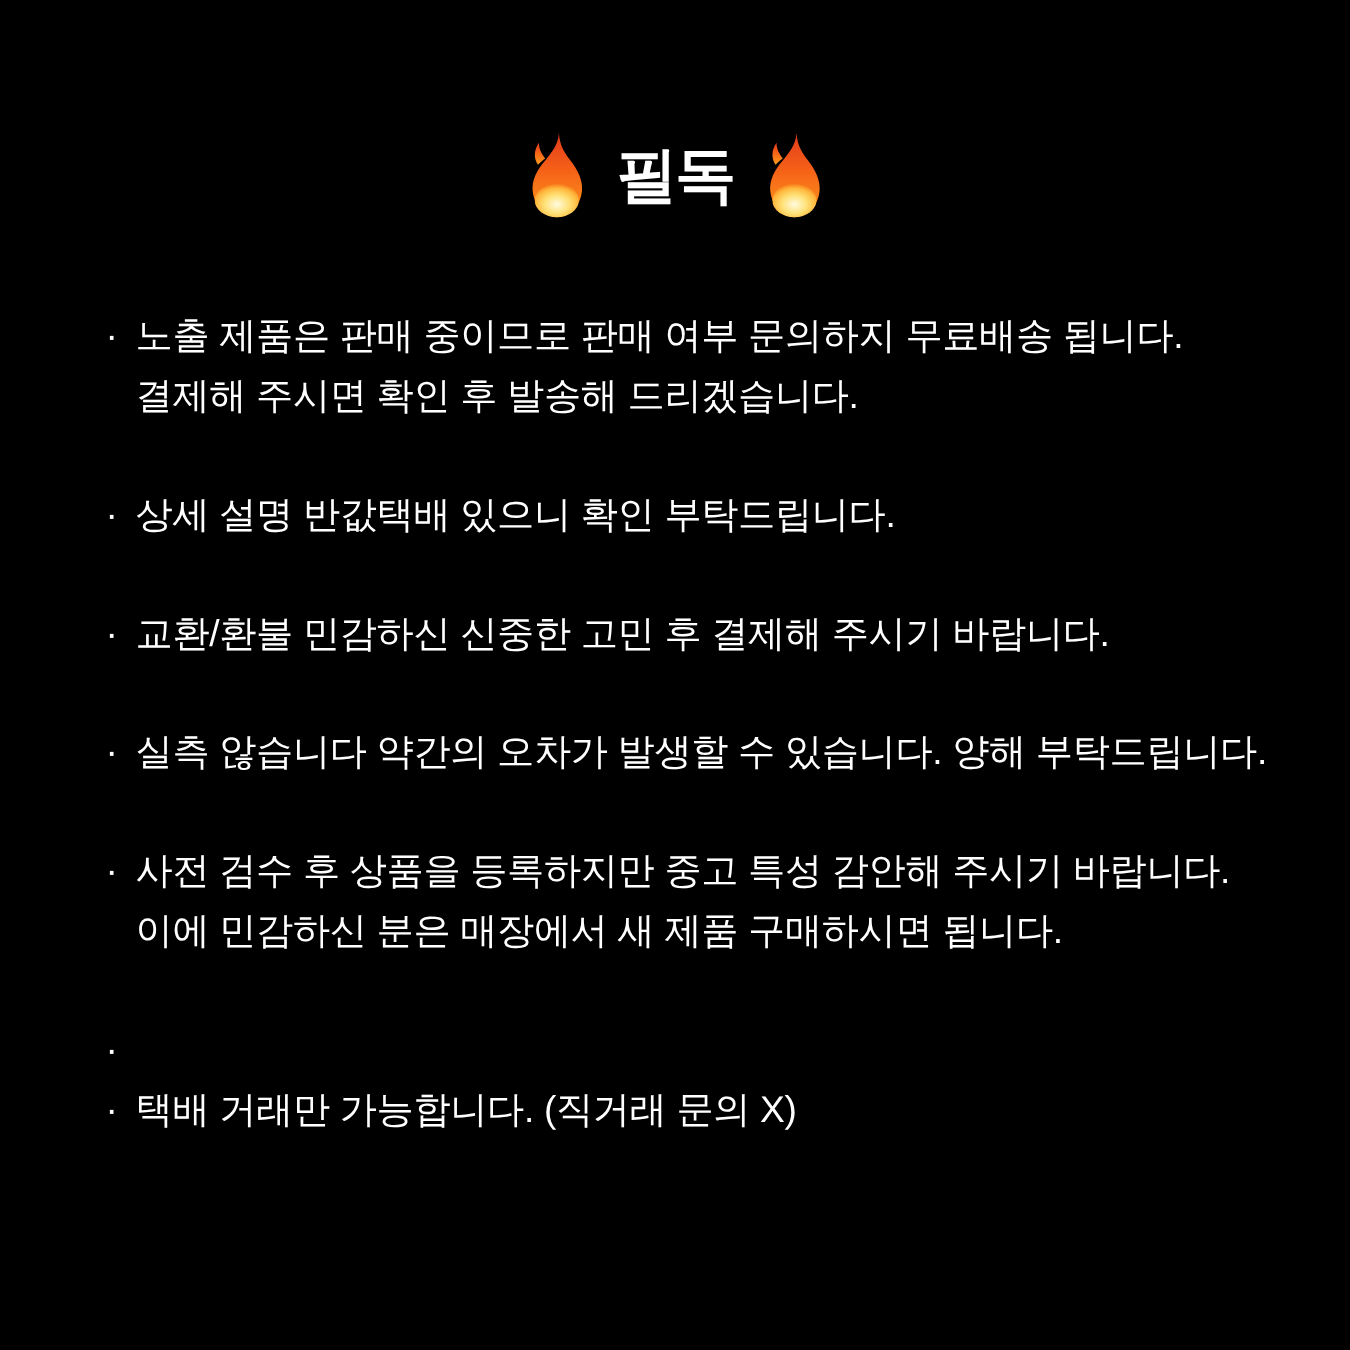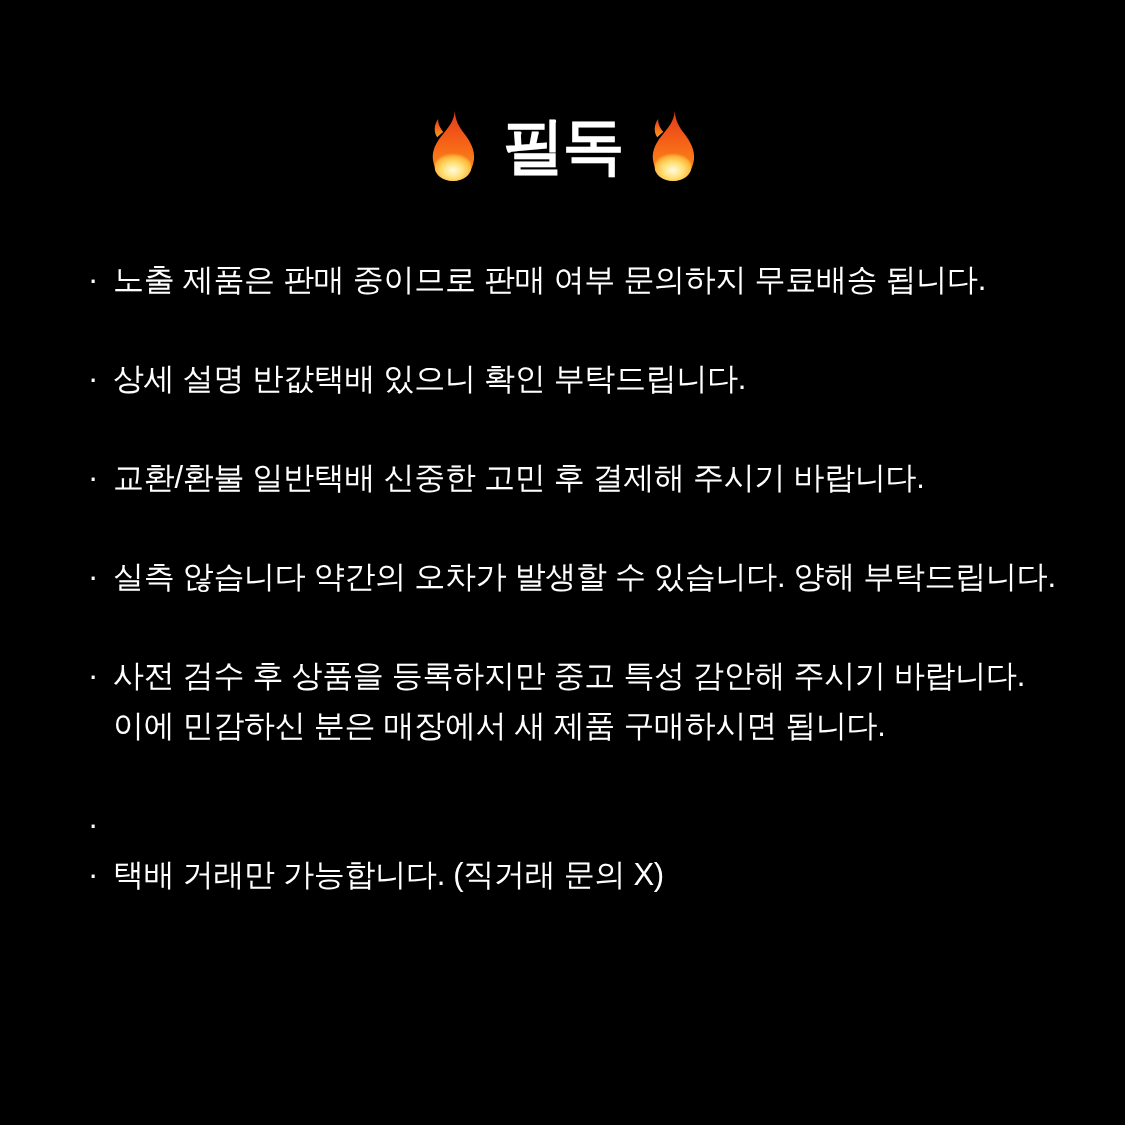--- a/index.html
+++ b/index.html
@@ -23,21 +23,21 @@
     top: 98px;
     left: 0;
     right: 0;
     height: 96px;
     display: flex;
     justify-content: center;
     align-items: center;
     gap: 22px;
   }
   .title-text {
-    font-size: 62px;
+    font-size: 51px;
     font-weight: 900;
     letter-spacing: -2px;
     line-height: 96px;
     color: #ffffff;
     white-space: nowrap;
   }
   .flame {
     width: 56px;
     height: 76px;
     flex: none;
@@ -112,33 +112,36 @@
     </svg>
   </div>
 
   <div class="notice-list">
 
     <div class="notice">
       <div class="line">
         <span class="bullet">·</span>
         <span class="txt">노출 제품은 판매 중이므로 판매 여부 문의하지 무료배송 됩니다.</span>
       </div>
+      <div class="line cont">
+        <span class="txt">결제해 주시면 확인 후 발송해 드리겠습니다.</span>
+      </div>
     </div>
 
     <div class="notice">
       <div class="line">
         <span class="bullet">·</span>
         <span class="txt">상세 설명 반값택배 있으니 확인 부탁드립니다.</span>
       </div>
     </div>
 
     <div class="notice">
       <div class="line">
         <span class="bullet">·</span>
-        <span class="txt">교환/환불 일반택배 신중한 고민 후 결제해 주시기 바랍니다.</span>
+        <span class="txt">교환/환불 민감하신 신중한 고민 후 결제해 주시기 바랍니다.</span>
       </div>
     </div>
 
     <div class="notice">
       <div class="line">
         <span class="bullet">·</span>
         <span class="txt">실측 않습니다 약간의 오차가 발생할 수 있습니다. 양해 부탁드립니다.</span>
       </div>
     </div>
 

